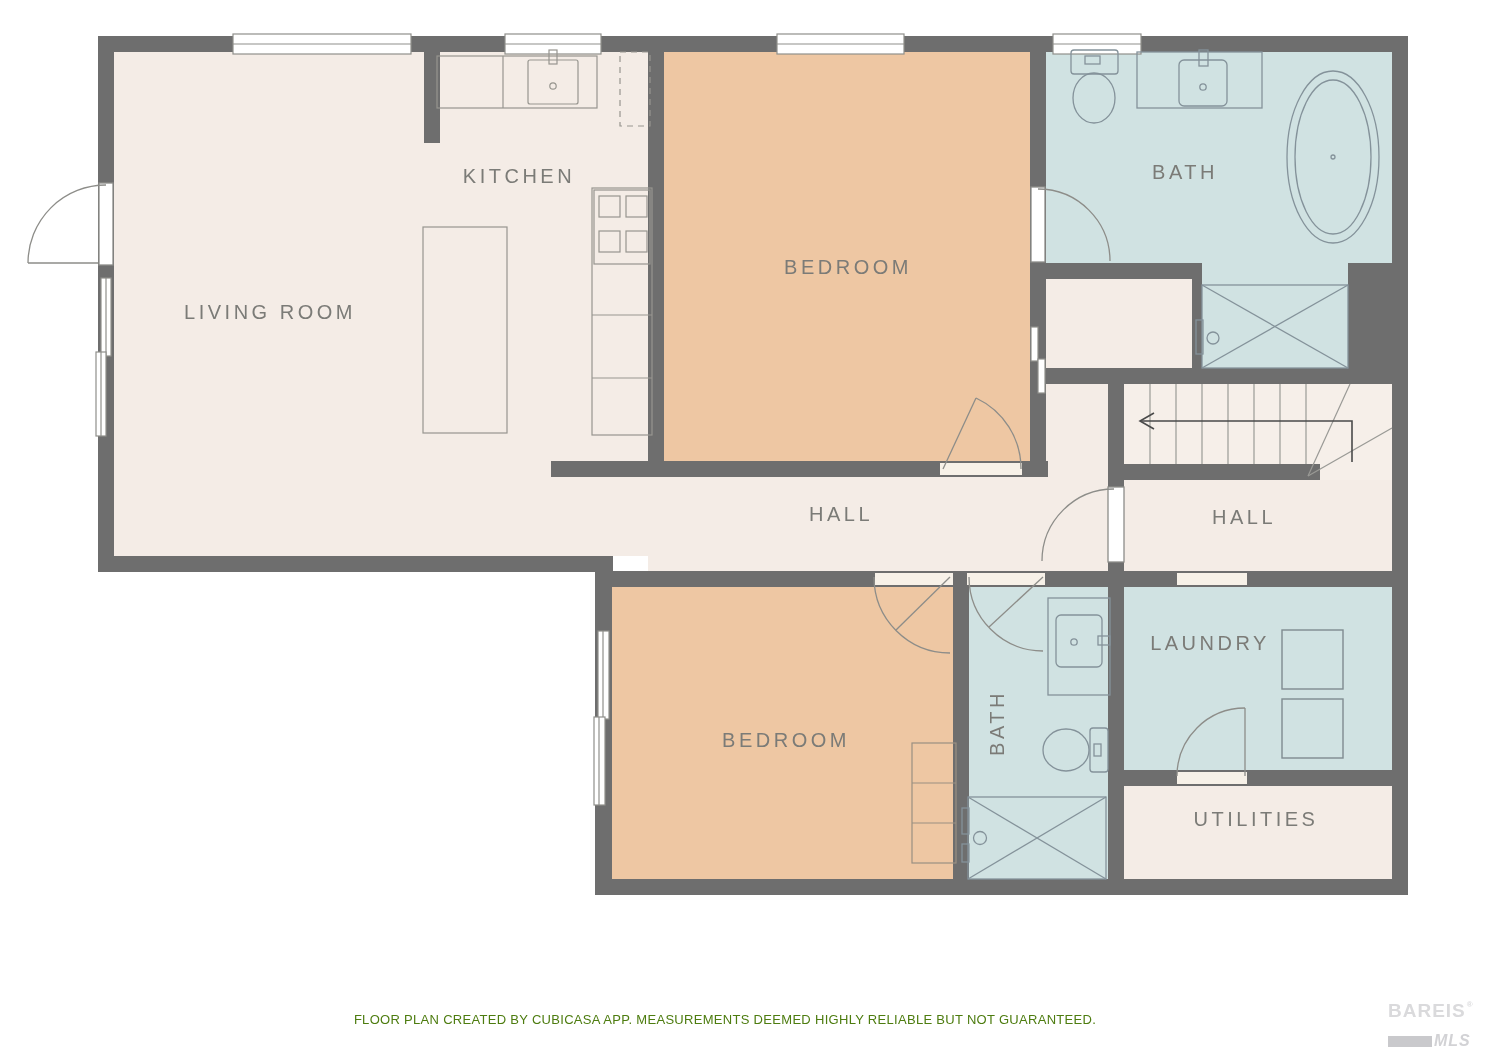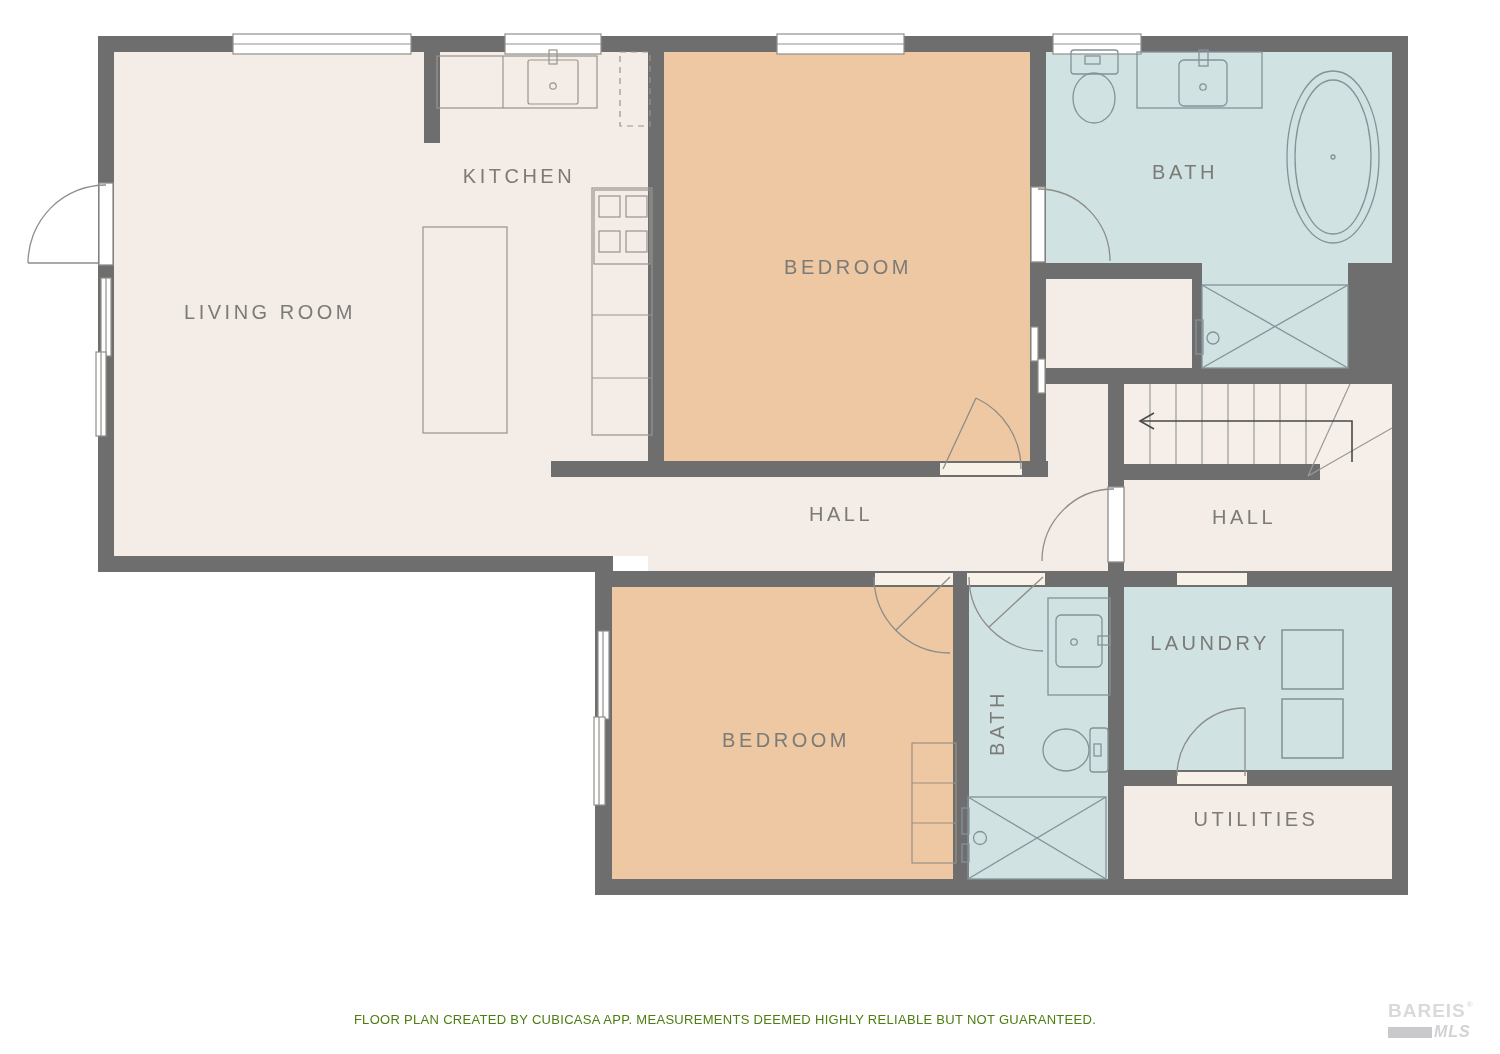--- a/index.html
+++ b/index.html
@@ -7,21 +7,21 @@
           font-family:"Liberation Sans",sans-serif;}
   .plan-svg{position:absolute;left:0;top:0;}
   svg text.room-label{font-family:"Liberation Sans",sans-serif;fill:#7b7b77;
           font-size:20px;letter-spacing:3.5px;font-weight:400;}
   .footer-note{position:absolute;left:0;top:1012px;width:1450px;text-align:center;
           font-size:13px;letter-spacing:.3px;color:#4d7c0f;font-weight:500;}
   .brand{position:absolute;left:1388px;top:1001px;width:84px;line-height:1;
           color:#dadadc;font-weight:700;}
   .brand .b-top{font-size:19px;letter-spacing:1px;display:flex;align-items:flex-start;}
   .brand .b-reg{font-size:8px;margin-left:1px;}
-  .brand .b-bottom{display:flex;align-items:center;margin-top:4px;}
+  .brand .b-bottom{display:flex;align-items:center;margin-top:13px;}
   .brand .b-bar{width:44px;height:11px;background:#c9c9cc;display:inline-block;}
   .brand .b-mls{font-size:16px;letter-spacing:1px;color:#d2d2d5;margin-left:2px;font-style:italic;}
 </style>
 </head>
 <body>
 
 <div class="canvas">
 <svg class="plan-svg" width="1500" height="1054" viewBox="0 0 1500 1054">
 
   <g>

